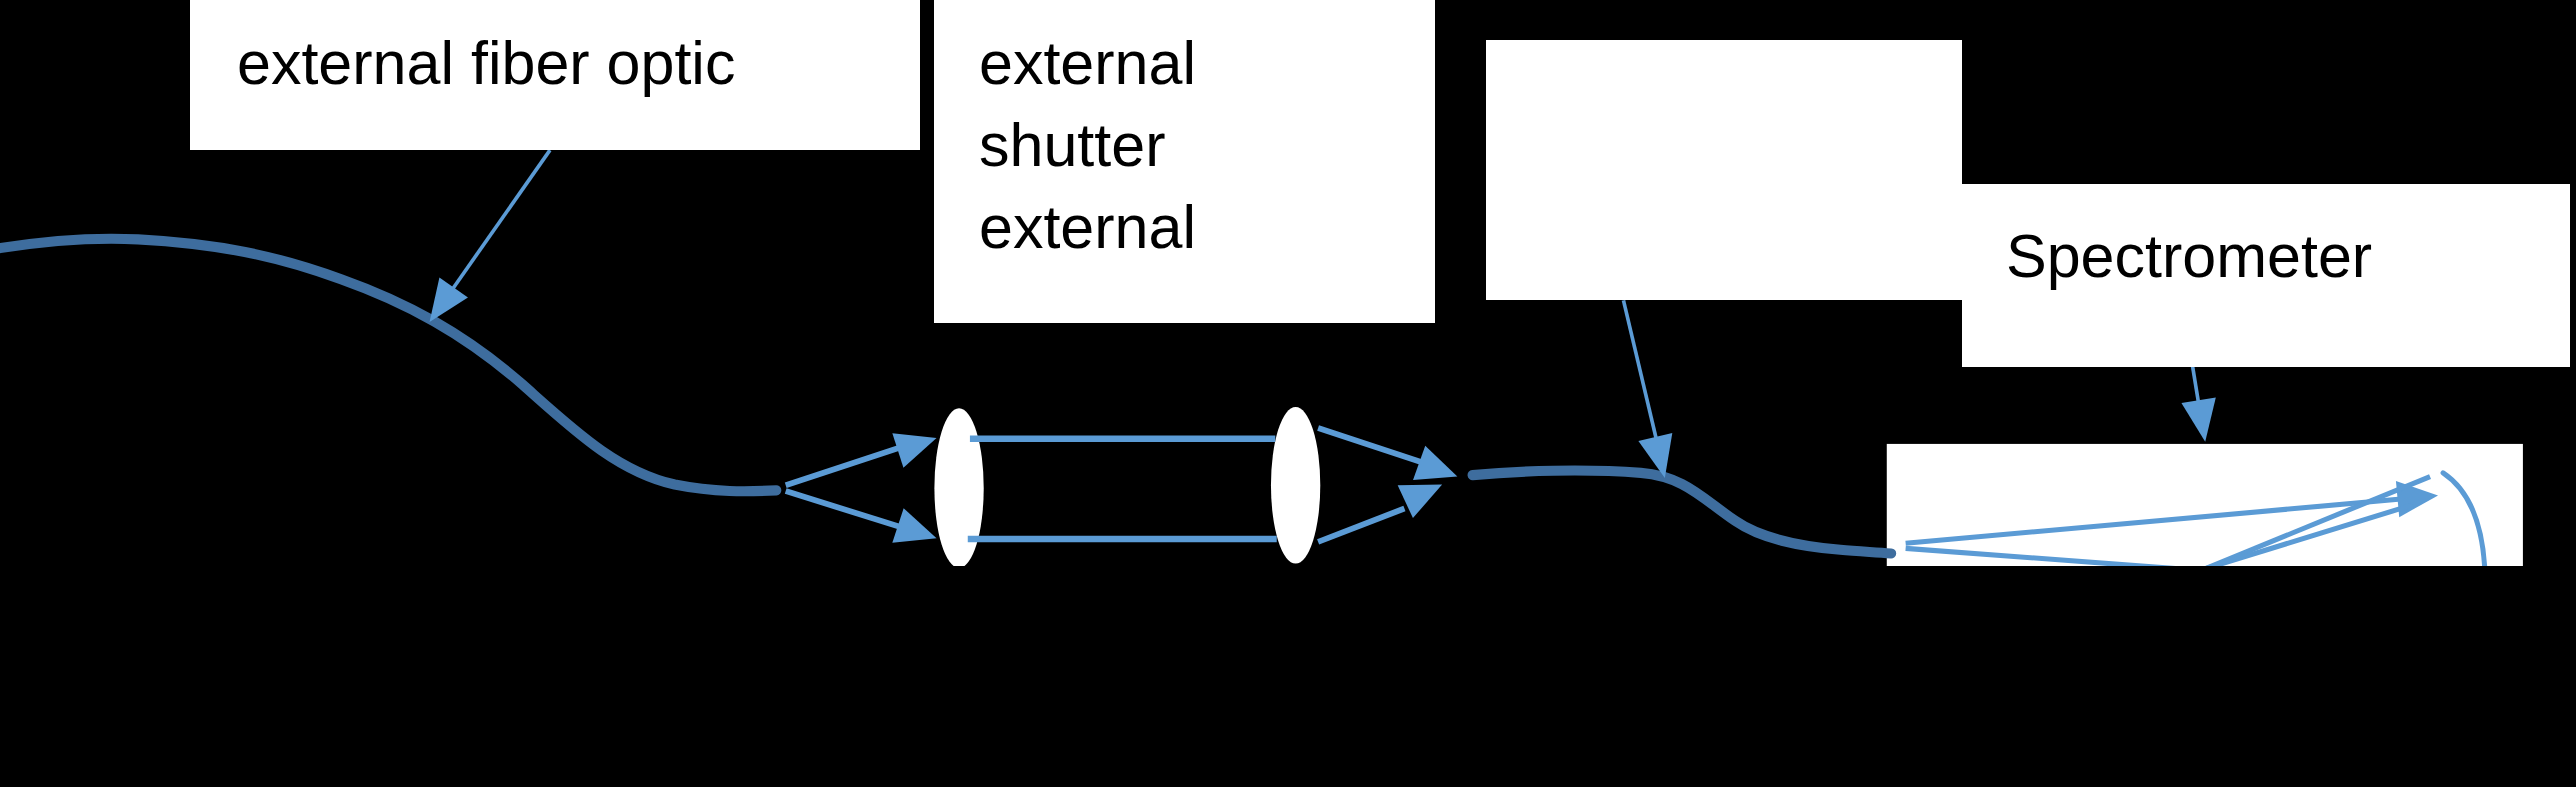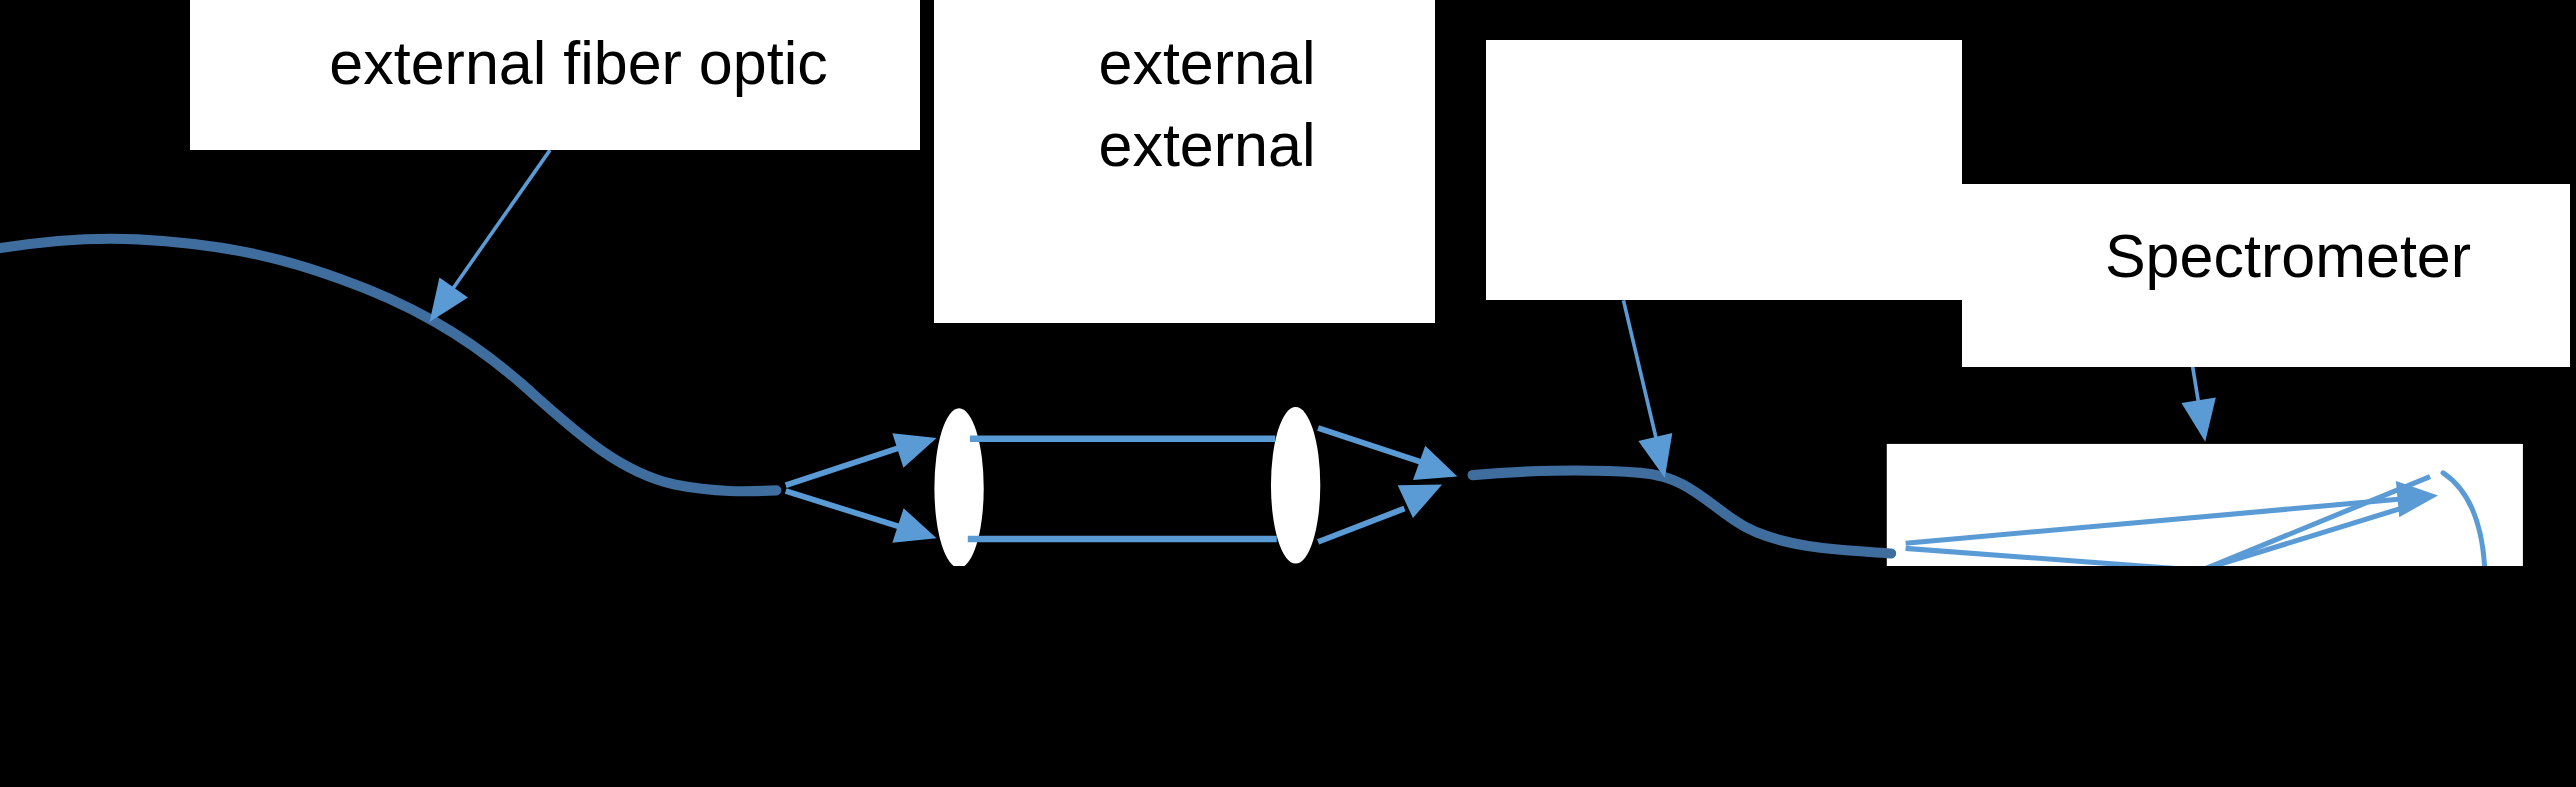--- a/index.html
+++ b/index.html
@@ -3,21 +3,20 @@
 <meta charset="utf-8">
 <style>
   html, body { margin: 0; padding: 0; background: #000; }
   .canvas {
     position: relative;
     width: 2576px;
     height: 566px;
     background: #000000;
     overflow: hidden;
     font-family: "Liberation Sans", sans-serif;
-    text-align: center;
   }
   .art {
     position: absolute;
     left: 0; top: 0;
   }
   .label-box {
     position: absolute;
     background: #FFFFFF;
     color: #000000;
     font-size: 61px;
@@ -89,20 +88,21 @@
     <path d="M 3012 440 L 3034 575" stroke="#5B9BD5" stroke-width="5" fill="none"></path>
     <polygon points="0,0 -58,-24 -58,24" fill="#5B9BD5" transform="translate(3040,609) rotate(81)"></polygon>
   </svg>
 
   <div class="label-box" id="box-external-fiber">
     <span class="line">external fiber optic</span>
   </div>
 
   <div class="label-box" id="box-shutter">
     <span class="line">external</span>
+    <span class="line">shutter</span>
     <span class="line">external</span>
   </div>
 
   <div class="label-box" id="box-internal-fiber">
   </div>
 
   <div class="label-box" id="box-spectrometer">
     <span class="line">Spectrometer</span>
   </div>
 

